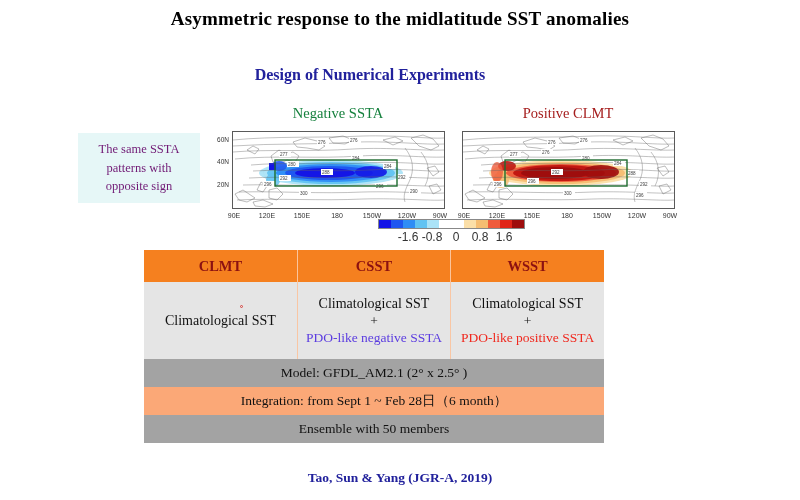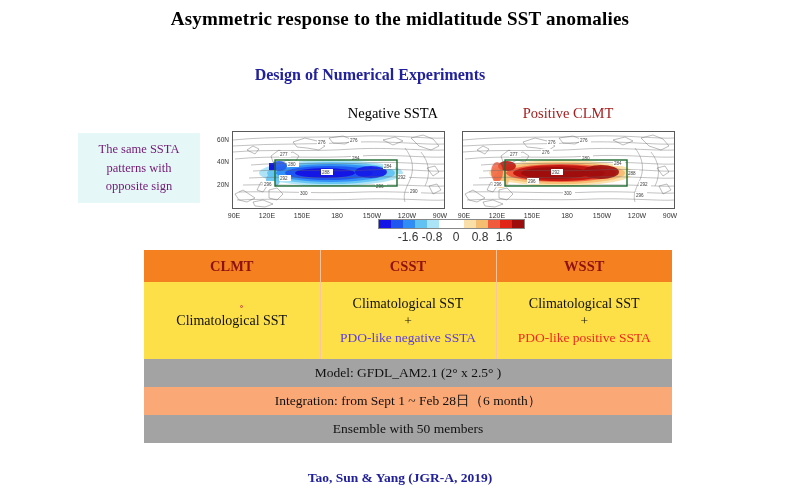--- a/index.html
+++ b/index.html
@@ -40,21 +40,21 @@
   }
 
   
   .panel-caption {
     position: absolute;
     top: 105px;
     font-size: 14.5px;
     text-align: center;
     width: 200px;
   }
-  .panel-caption.neg { left: 238px; color: #000000; text-align: right; }
+  .panel-caption.neg { left: 238px; color: #15803d; }
   .panel-caption.pos { left: 468px; color: #a51d1d; }
 
   
   .note-box {
     position: absolute;
     left: 78px;
     top: 133px;
     width: 122px;
     height: 70px;
     background: #e6f7f7;
@@ -136,42 +136,42 @@
     font-family: "Liberation Sans", sans-serif;
     color: #333;
     transform: translateX(-50%);
   }
 
   
   .design-table {
     position: absolute;
     left: 144px;
     top: 250px;
-    width: 528px;
+    width: 460px;
     border-collapse: collapse;
     table-layout: fixed;
   }
   .design-table td, .design-table th {
     padding: 0;
     margin: 0;
     text-align: center;
     vertical-align: middle;
   }
   .thead-cell {
     background: #f5801f;
     color: #8c1111;
     font-size: 14.5px;
     font-weight: bold;
     height: 32px;
     border-right: 1px solid #fbc49c;
   }
   .thead-cell:last-child { border-right: none; }
 
   .exp-cell {
-    background: #fde047;
+    background: #e5e5e5;
     height: 77px;
     font-size: 14px;
     color: #111;
     border-right: 1px solid #f9c6a3;
     position: relative;
   }
   .exp-cell:last-child { border-right: none; }
   .exp-line { display: block; line-height: 1.28; }
   .exp-plus { display: block; line-height: 1.2; font-size: 13.5px; }
   .ssta-neg { color: #5b3ce0; font-size: 13.5px; }

